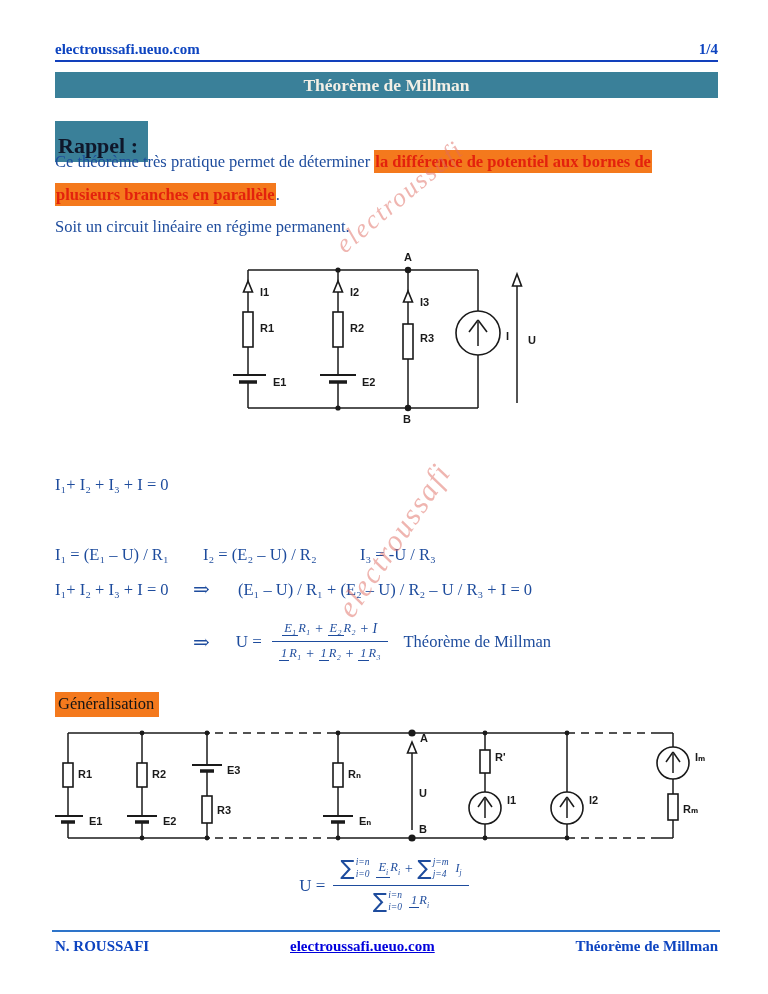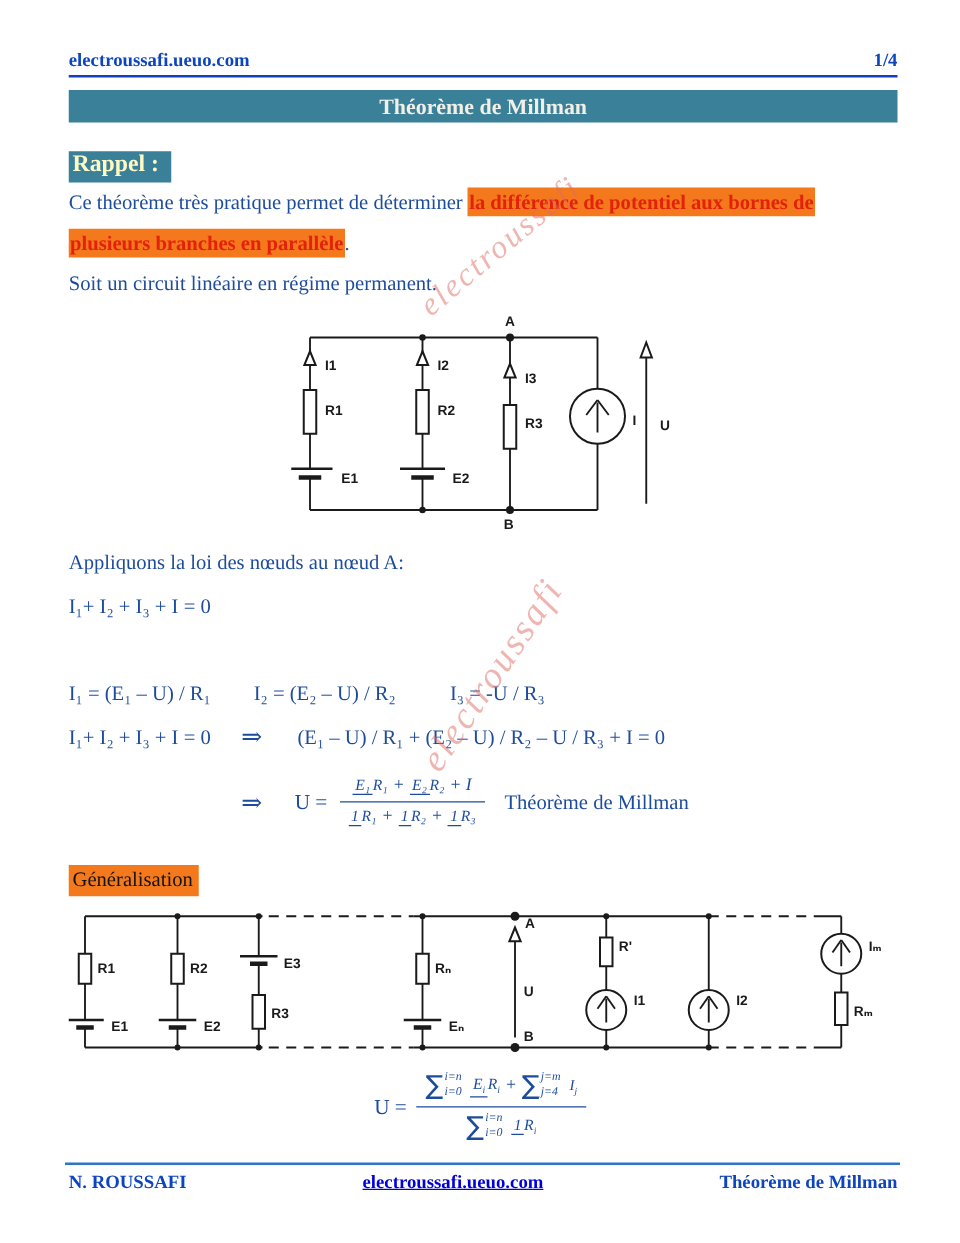--- a/index.html
+++ b/index.html
@@ -8,22 +8,22 @@
 
   
   .header{position:absolute;left:55px;top:36px;width:663px;height:22px;
           border-bottom:2px solid #1240BC;display:flex;justify-content:space-between;
           align-items:flex-end;padding-bottom:2px;font-weight:bold;font-size:15px;color:#0D44C0;}
 
   
   .titlebar{position:absolute;left:55px;top:72px;width:663px;height:26px;background:#3A8099;
             color:#F2EFE6;font-weight:bold;font-size:17.5px;display:flex;align-items:center;justify-content:center;}
 
-  .rappel{position:absolute;left:55px;top:121px;background:#3A8099;color:#fef9c3;
-          font-weight:bold;font-size:19px;padding:0 10px 3px 3px;}
+  .rappel{position:absolute;left:55px;top:121px;background:#3A8099;color:#0f172a;
+          font-weight:bold;font-size:22px;padding:12px 10px 3px 3px;}
 
   .tline{position:absolute;left:55px;color:#1E4C9D;font-size:16.5px;white-space:nowrap;}
   .hl{background:#F4791D;color:#E3220D;font-weight:bold;padding:2px 1px;}
 
   .eqline{position:absolute;color:#1E4C9D;font-size:16.5px;white-space:nowrap;}
   .imply{position:absolute;color:#1E4C9D;font-size:20px;white-space:nowrap;}
 
   
   .bfrac{display:inline-block;text-align:center;vertical-align:middle;color:#1E4C9D;}
   .bnum,.bden{display:flex;align-items:center;justify-content:center;gap:4px;
@@ -149,21 +149,20 @@
     <text x="187" y="56">I3</text>
     <text x="27" y="82">R1</text>
     <text x="117" y="82">R2</text>
     <text x="187" y="92">R3</text>
     <text x="40" y="136">E1</text>
     <text x="129" y="136">E2</text>
     <text x="273" y="90">I</text>
     <text x="295" y="94">U</text>
   </svg>
 
-  <div class="eqline" style="left:55px;top:440px;">Appliquons la loi des nœuds au nœud A:</div>
   <div class="eqline" style="left:55px;top:475px;">I₁+ I₂ + I₃ + I = 0</div>
   <div class="eqline" style="left:55px;top:545px;">I₁ = (E₁ – U) / R₁</div>
   <div class="eqline" style="left:203px;top:545px;">I₂ = (E₂ – U) / R₂</div>
   <div class="eqline" style="left:360px;top:545px;">I₃ = -U / R₃</div>
   <div class="eqline" style="left:55px;top:580px;">I₁+ I₂ + I₃ + I = 0</div>
   <div class="imply" style="left:193px;top:577px;">⇒</div>
   <div class="eqline" style="left:238px;top:580px;">(E₁ – U) / R₁ + (E₂ – U) / R₂ – U / R₃ + I = 0</div>
 
   <div class="millman-row">
     <span class="arr">⇒</span>

